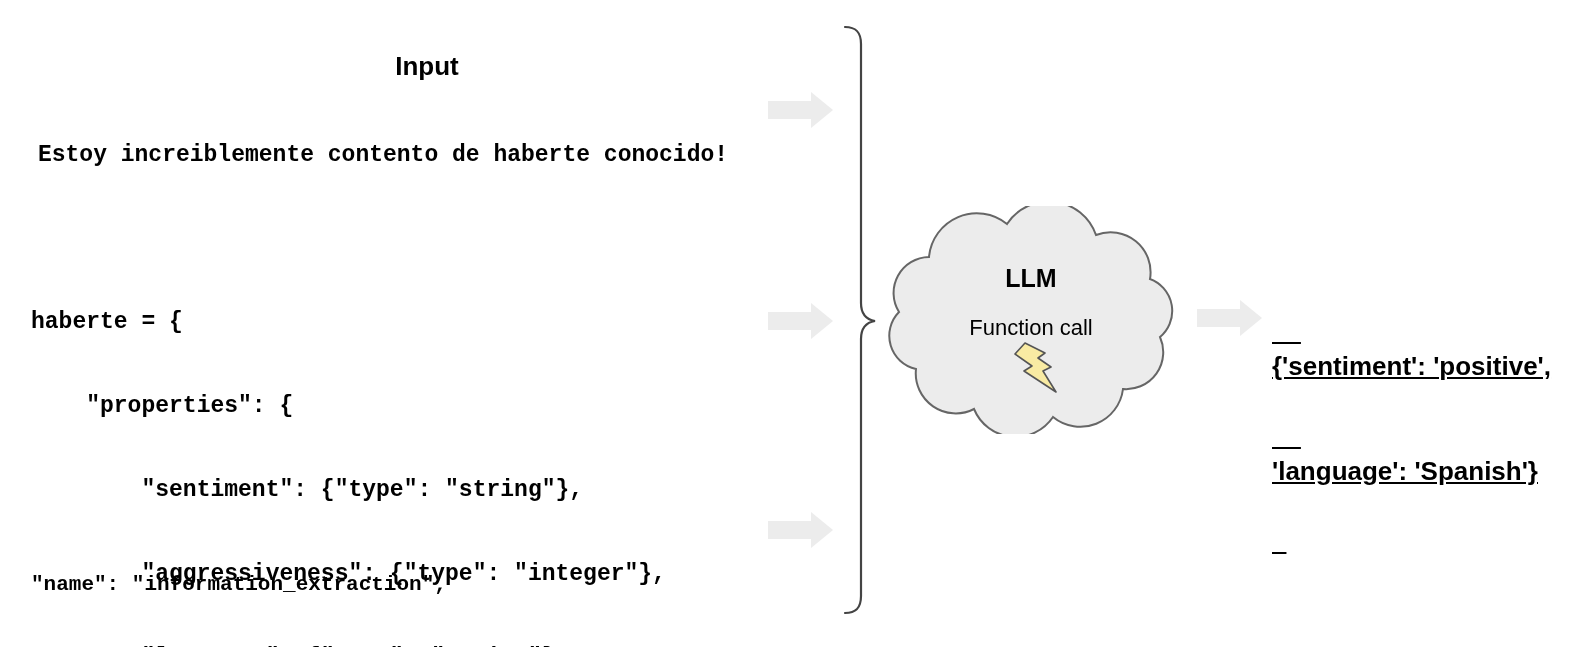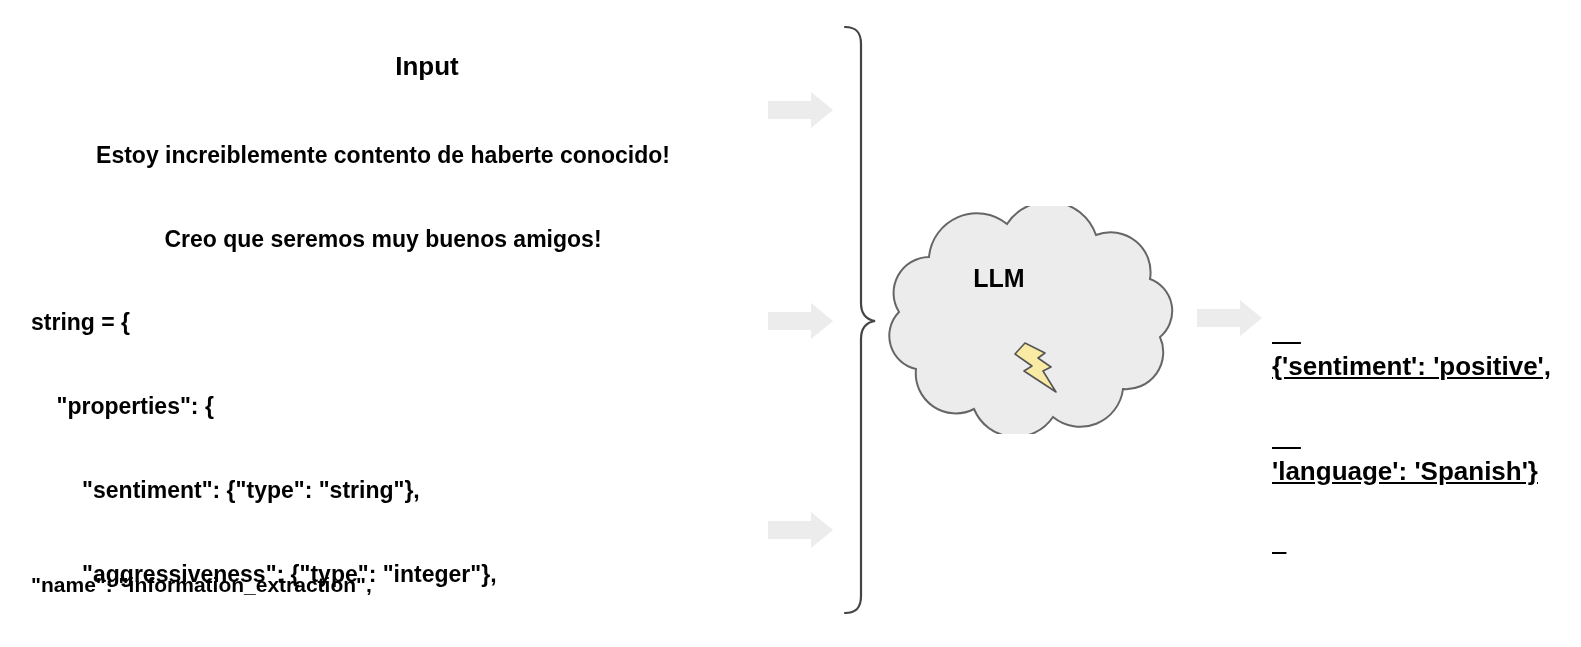--- a/index.html
+++ b/index.html
@@ -1,41 +1,40 @@
 <!DOCTYPE html>
 <html><head>
 <meta charset="utf-8">
 <style>
   html,body{margin:0;padding:0;background:#ffffff;}
   .canvas{position:relative;width:1581px;height:647px;background:#ffffff;overflow:hidden;
           font-family:"Liberation Sans",sans-serif;color:#000;}
   .abs{position:absolute;}
   .section-title{left:0;top:0;width:766px;text-align:center;font-size:26px;font-weight:bold;line-height:30px;margin-left:44px;}
-  .mono{font-family:Liberation Sans, sans-serif;font-weight:bold;white-space:pre;}
+  .mono{font-family:Liberation Mono, monospace;font-weight:bold;white-space:pre;}
   .input-text{left:0;top:85px;width:766px;text-align:center;font-size:23px;line-height:28px;}
   .schema-code{left:31px;top:252px;font-size:23px;line-height:28px;}
   .function-code{left:31px;top:489px;font-size:21px;line-height:38.5px;}
-  .cloud-title{left:854px;top:263px;width:290px;text-align:center;font-size:25px;font-weight:bold;line-height:30px;}
+  .cloud-title{left:886px;top:263px;width:290px;text-align:center;font-size:25px;font-weight:bold;line-height:30px;}
   .cloud-sub{left:886px;top:315px;width:290px;text-align:center;font-size:22px;font-weight:normal;line-height:26px;}
   .output-text{left:1272px;top:279px;font-size:26px;font-weight:bold;line-height:35px;white-space:pre;text-decoration:underline;}
   svg{display:block;}
 </style>
 </head>
 <body>
 
 <div class="canvas">
 
   <div class="abs section-title" style="top:51px">Input</div>
   <div class="abs input-text mono">
     <div>Estoy increiblemente contento de haberte conocido!</div>
-    <div>Creo que seremos muy buenos amigos!</div>
   </div>
 
   <div class="abs schema-code mono">
-    <div>string = {</div>
+    <div>haberte = {</div>
     <div>    "properties": {</div>
     <div>        "sentiment": {"type": "string"},</div>
     <div>        "aggressiveness": {"type": "integer"},</div>
     <div>        "language": {"type": "string"},</div>
     
   </div>
 
   <div class="abs function-code mono">
     <div>"name": "information_extraction",</div>
     
@@ -57,20 +56,21 @@
              C866,322.5 861,328 861,339 L861,596 C861,608 856,613 845,613" fill="none" stroke-width="2.2" stroke-linecap="round" stroke="#444444"></path>
   </svg>
 
   <svg class="abs" style="left:886px;top:206px" width="290" height="228" viewBox="0 0 290 228">
     <path d="M121,18 A50,50 0 0 1 210,29 A40,40 0 0 1 264,73 A34,34 0 0 1 274,131
              A37,37 0 0 1 237,183 A43,43 0 0 1 167,211 A45,45 0 0 1 88,203
              A40,40 0 0 1 30,163 A34,34 0 0 1 13,106 A36,36 0 0 1 43,51
              A48,48 0 0 1 121,18 Z" stroke-width="2" fill="#ececec" stroke="#666666"></path>
   </svg>
   <div class="abs cloud-title">LLM</div>
+  <div class="abs cloud-sub">Function call</div>
   <svg class="abs" style="left:1010px;top:340px" width="50" height="58" viewBox="0 0 50 58">
     <polygon points="15,3 35,13 28,18 41,27 33,31 46,52 14,31 22,26 5,14" stroke-width="1.6" stroke-linejoin="round" fill="#f9eba3" stroke="#555555"></polygon>
   </svg>
 
   <svg class="abs" style="left:1197px;top:299px" width="66" height="38" viewBox="0 0 66 38">
     <polygon points="0,10 43,10 43,1 65,19 43,37 43,28 0,28" fill="#ececec"></polygon>
   </svg>
 
   <div class="abs output-text">
     <div>{'sentiment': 'positive',</div>

